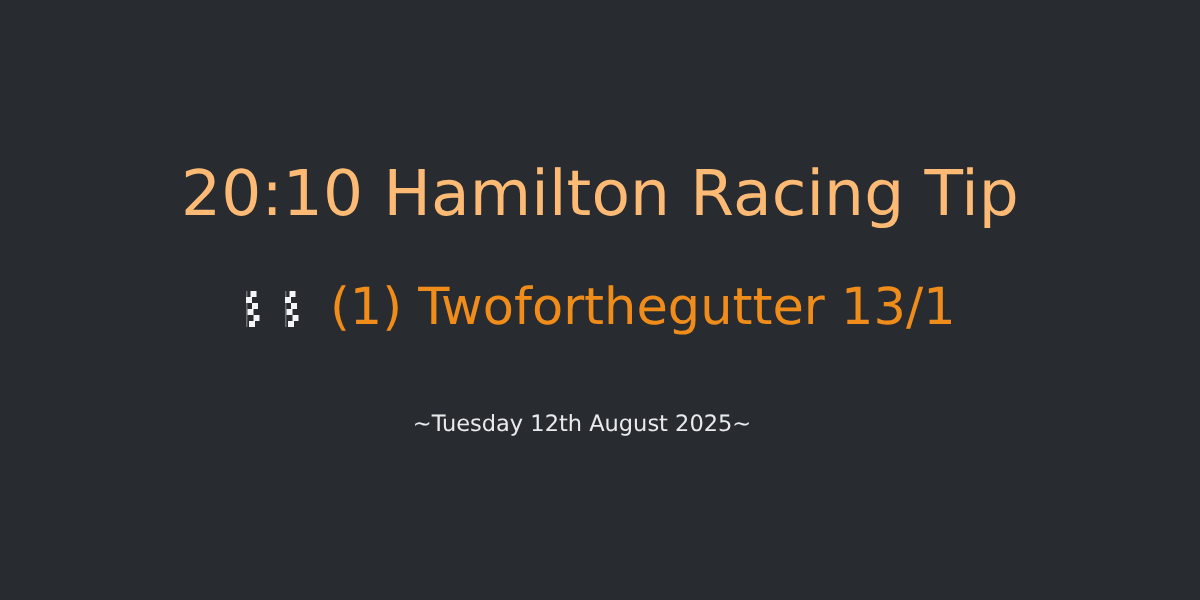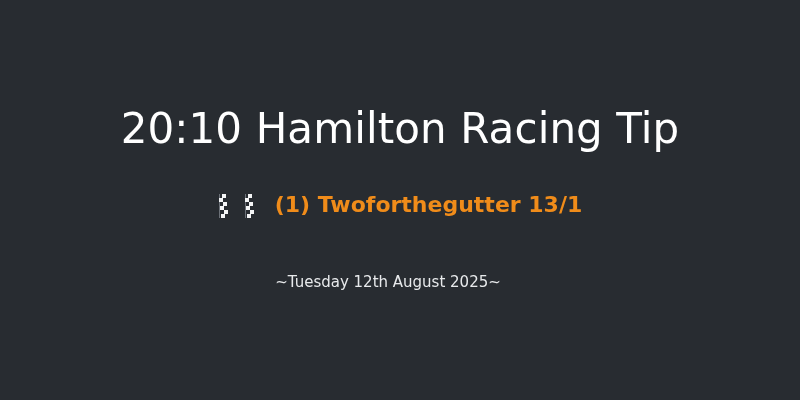--- a/index.html
+++ b/index.html
@@ -28,21 +28,21 @@
 
   .title {
     position: absolute;
     top: 103px;
     left: 0;
     width: 800px;
     text-align: center;
     font-size: 42px;
     line-height: 52px;
     font-weight: 400;
-    color: #ffffff;
+    color: #fdba74;
     letter-spacing: 0.1px;
     white-space: nowrap;
   }
 
   .tip-row {
     position: absolute;
     top: 189px;
     left: 0;
     width: 800px;
     display: flex;
@@ -72,24 +72,24 @@
   .flag-icon .pole {
     position: absolute;
     left: 1px;
     top: 1px;
     width: 1px;
     height: 24px;
     background: #6c7178;
   }
 
   .tip-text {
-    font-size: 22px;
+    font-size: 34px;
     line-height: 32px;
     color: #f08c1a;
-    font-weight: 700;
+    font-weight: 400;
     margin-left: 5px;
   }
 
   .date-line {
     position: absolute;
     top: 272px;
     left: 0;
     width: 776px;
     text-align: center;
     font-size: 15px;

